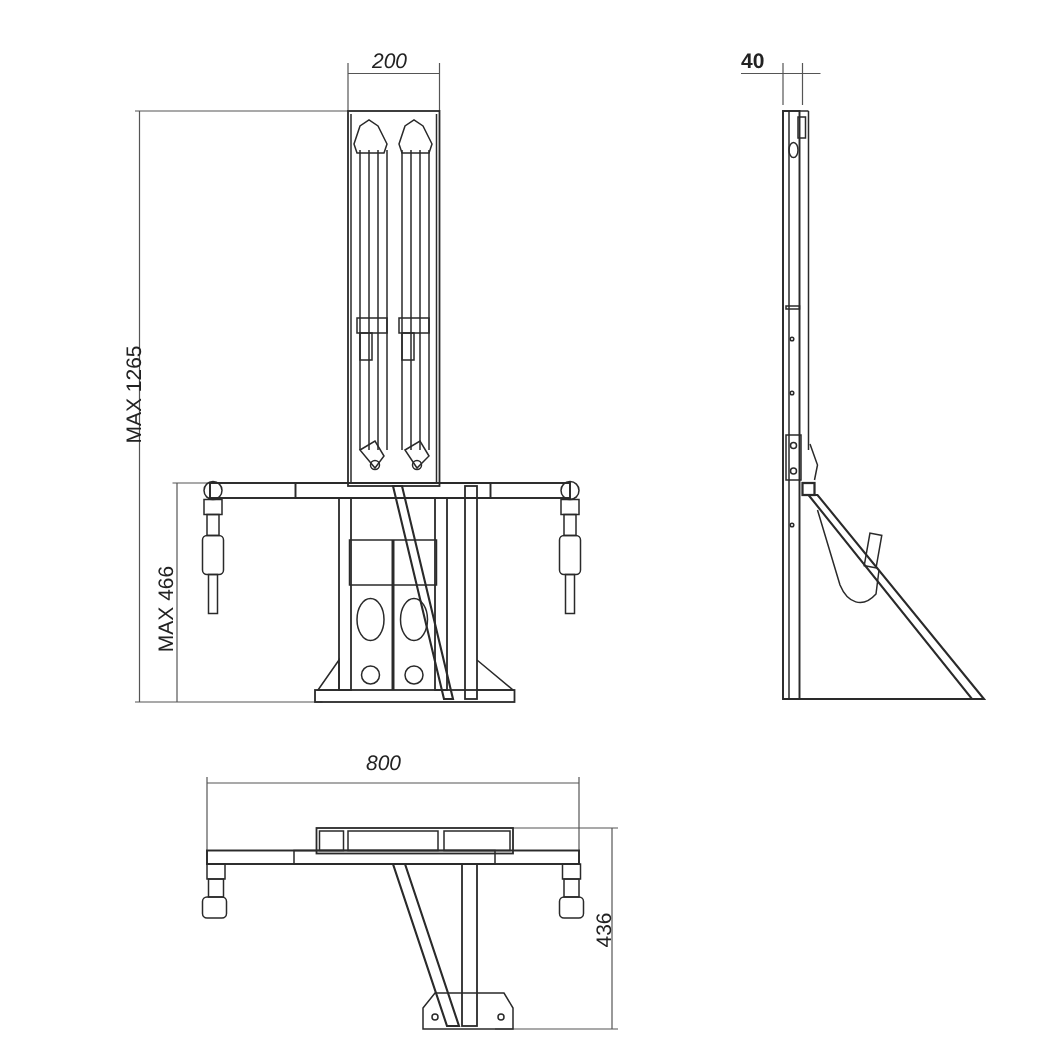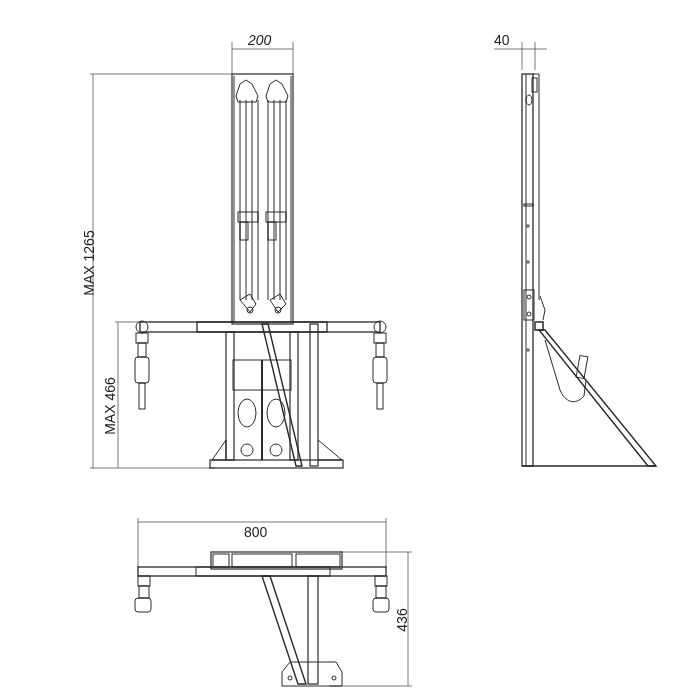--- a/index.html
+++ b/index.html
@@ -153,17 +153,17 @@
       <rect x="308" y="576" width="10" height="108" stroke-width="1.2"></rect>
 
       <path d="M282 672 L290 662 L336 662 L342 672 L342 686 L282 686 Z"></path>
       <circle cx="290" cy="678" r="2"></circle>
       <circle cx="334" cy="678" r="2"></circle>
     </g>
   </g>
 </svg>
 
 <div class="dimtext" style="left:248px;top:32px;font-style:italic;">200</div>
-<div class="dimtext" style="left:494px;top:32px;">40</div>
+<div class="dimtext" style="left:494px;top:32px;font-weight:bold;">40</div>
 <div class="dimtext rot" style="left:44px;top:255px;width:90px;text-align:center;">MAX 1265</div>
 <div class="dimtext rot" style="left:70px;top:398px;width:80px;text-align:center;">MAX 466</div>
-<div class="dimtext" style="left:244px;top:524px;">800</div>
+<div class="dimtext" style="left:244px;top:500px;font-style:italic;">800</div>
 <div class="dimtext rot" style="left:382px;top:612px;width:40px;text-align:center;">436</div>
 
 </body></html>

